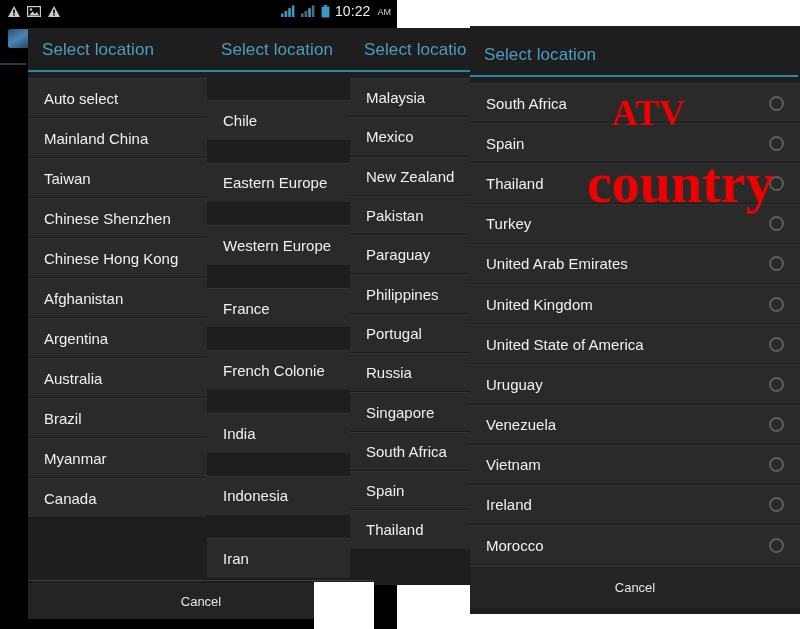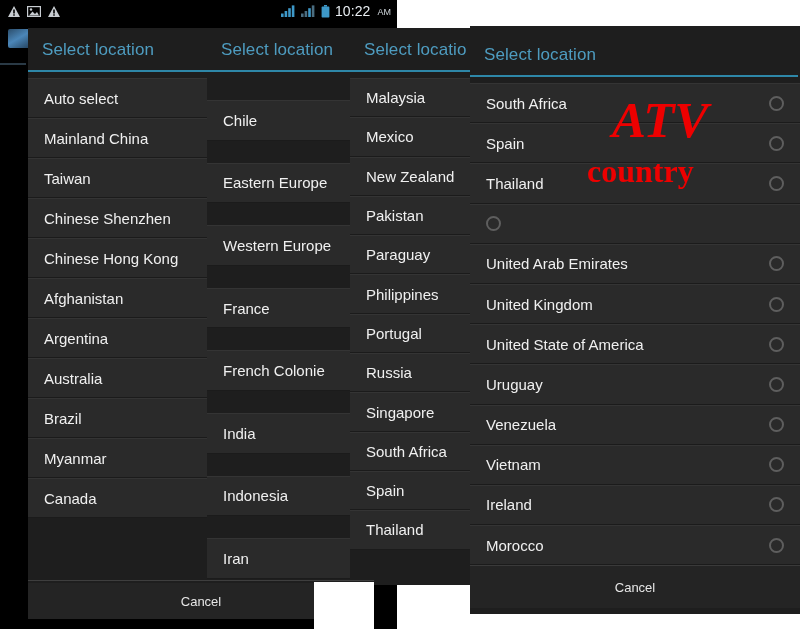--- a/index.html
+++ b/index.html
@@ -208,22 +208,22 @@
   
   .annot {
     position: absolute;
     color: #ee0000;
     font-family: "Liberation Serif", serif;
     font-weight: bold;
     z-index: 25;
     line-height: 1;
     pointer-events: none;
   }
-  #annot1 { left: 612px; top: 95px;  font-size: 51px; font-style: italic; }
-  #annot2 { left: 587px; top: 155px; font-size: 32px; }
+  #annot1 { left: 612px; top: 95px;  font-size: 36px; }
+  #annot2 { left: 587px; top: 155px; font-size: 56px; }
 
   
   .list-top-gap { height: 6px; background: #1e1e1e; }
 </style>
 </head>
 <body>
 
 <div id="screen">
 
   <div class="white-gap"></div>
@@ -418,20 +418,21 @@
         </div>
         <div class="row">
           <span class="row-label">Spain</span>
           <span class="radio"></span>
         </div>
         <div class="row">
           <span class="row-label">Thailand</span>
           <span class="radio"></span>
         </div>
         <div class="row">
+          <span class="row-label">Turkey</span>
           <span class="radio"></span>
         </div>
         <div class="row">
           <span class="row-label">United Arab Emirates</span>
           <span class="radio"></span>
         </div>
         <div class="row">
           <span class="row-label">United Kingdom</span>
           <span class="radio"></span>
         </div>

